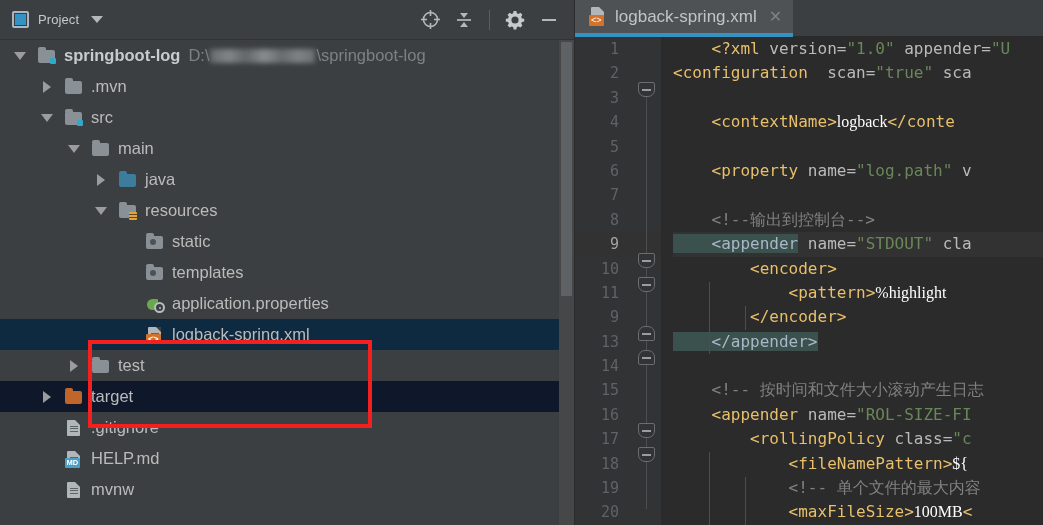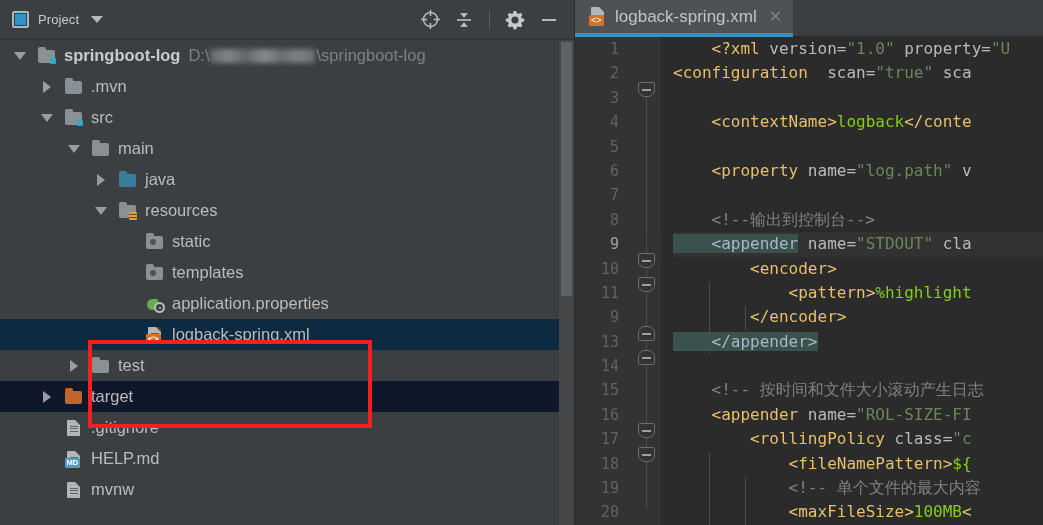--- a/index.html
+++ b/index.html
@@ -248,21 +248,21 @@
   .cline {
     height: 24.4px; line-height: 24.4px;
     white-space: pre;
     color: #a9b7c6;
   }
   .cline.cur { background:#323232; }
   .tg { color:#e8bf6a;margin-top:35px; }
   .at { color:#bababa; }
   .vl { color:#6a8759; }
   .cm { color:#808080; }
-  .tx { color:#84cc16; }
+  .tx { color:#ffffff;font-family:Liberation Serif, serif; }
   .hl { background:#3b514d; }
   .indent-guide {
     position:absolute; width:1px; background:#4b4e50;
   }
   #watermark {
     position:absolute; left:205px; top:487px;
     font-size:14px; color:#9aa0a4; opacity:.62;
     font-family:"Liberation Sans", sans-serif;
     letter-spacing:.2px; z-index:25; pointer-events:none;
   }
@@ -500,21 +500,21 @@
               <span class="base"></span>
           </div>
         </div>
       </div>
       <div id="code-text">
         <div class="indent-guide" style="left:48px;top:245px;height:72px;"></div>
         <div class="indent-guide" style="left:84px;top:269px;height:24px;"></div>
         <div class="indent-guide" style="left:48px;top:415px;height:110px;"></div>
         <div class="indent-guide" style="left:84px;top:440px;height:85px;"></div>
         <div id="code-lines">
-            <div class="cline"><span class="tg">    &lt;?xml </span><span class="at">version=</span><span class="vl">"1.0"</span><span class="at"> property=</span><span class="vl">"U</span></div>
+            <div class="cline"><span class="tg">    &lt;?xml </span><span class="at">version=</span><span class="vl">"1.0"</span><span class="at"> appender=</span><span class="vl">"U</span></div>
             <div class="cline"><span class="tg">&lt;configuration </span><span class="at"> scan=</span><span class="vl">"true"</span><span class="at"> sca</span></div>
             <div class="cline">&nbsp;</div>
             <div class="cline"><span class="tg">    &lt;contextName&gt;</span><span class="tx">logback</span><span class="tg">&lt;/conte</span></div>
             <div class="cline">&nbsp;</div>
             <div class="cline"><span class="tg">    &lt;property </span><span class="at">name=</span><span class="vl">"log.path"</span><span class="at"> v</span></div>
             <div class="cline">&nbsp;</div>
             <div class="cline"><span class="cm">    &lt;!--输出到控制台--&gt;</span></div>
             <div class="cline cur"><span class="hl">    &lt;appender</span><span class="at"> name=</span><span class="vl">"STDOUT"</span><span class="at"> cla</span></div>
             <div class="cline"><span class="tg">        &lt;encoder&gt;</span></div>
             <div class="cline"><span class="tg">            &lt;pattern&gt;</span><span class="tx">%highlight</span></div>

